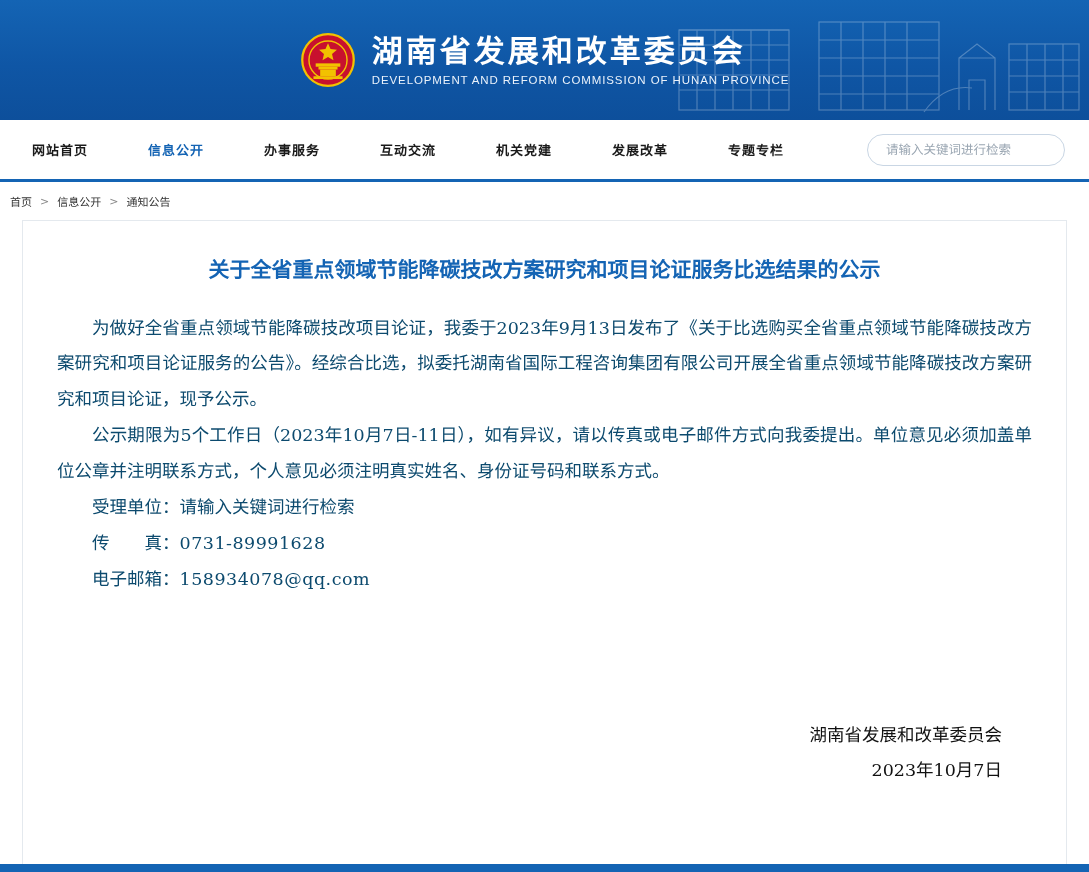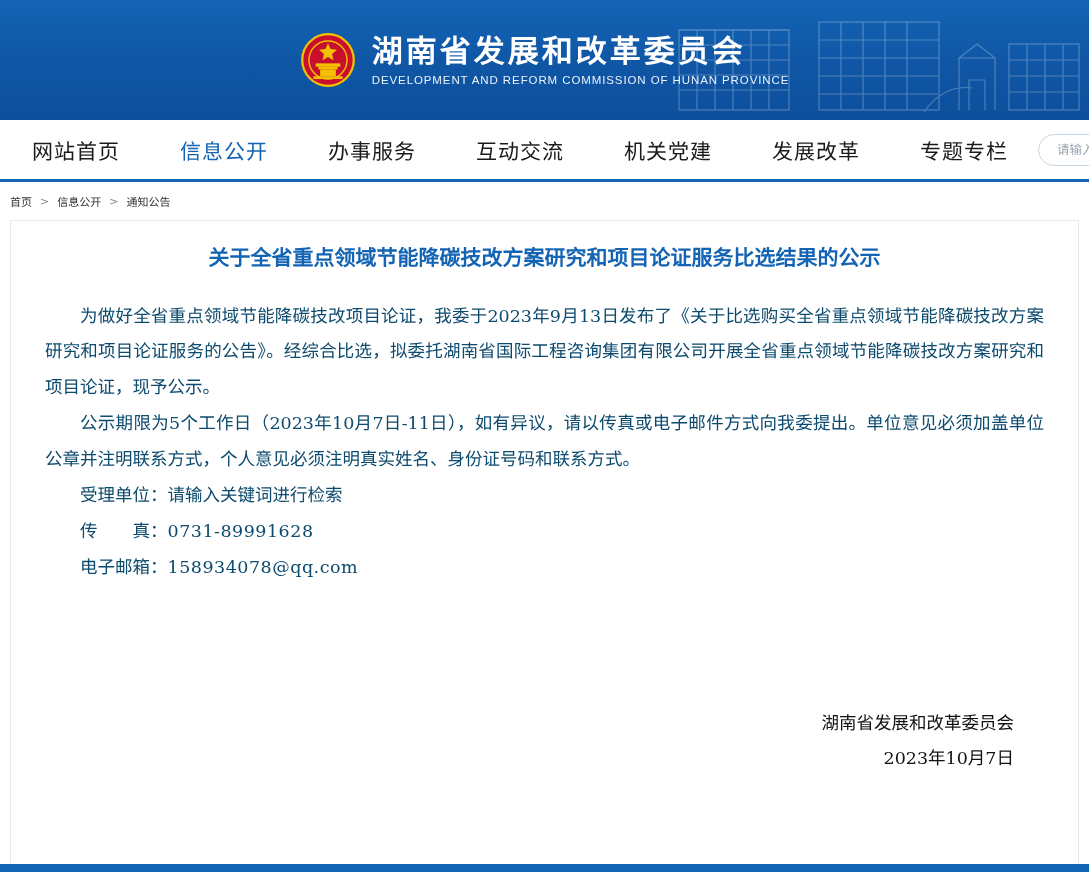--- a/index.html
+++ b/index.html
@@ -66,22 +66,22 @@
     display: flex;
     align-items: center;
     padding: 0 24px;
   }
   .nav-items {
     display: flex;
     align-items: center;
     flex: 1 1 auto;
   }
   .nav-item {
-    font-size: 21px;
-    font-weight: normal;
+    font-size: 13px;
+    font-weight: bold;
     color: #1a1a1a;
     padding: 0 30px;
     cursor: pointer;
     letter-spacing: 1px;
     white-space: nowrap;
     font-family: "DejaVu Sans", "Liberation Sans", sans-serif;
   }
   .nav-item:first-child { padding-left: 8px; }
   .nav-item.active { color: #1464b4; }
   .search-box {
@@ -112,26 +112,26 @@
     padding: 12px 10px;
     font-size: 11px;
     color: #333;
     font-family: "DejaVu Sans", "Liberation Sans", sans-serif;
   }
   .crumb-item { color: #333; cursor: pointer; }
   .crumb-sep { color: #888; margin: 0 8px; }
 
   
   .content {
-    margin: 0 10px;
+    margin: 0 22px;
     background: #fff;
     border: 1px solid #e4e9ee;
     border-bottom: none;
     min-height: 650px;
-    padding: 22px 34px 0 34px;
+    padding: 34px 34px 0 34px;
   }
   .doc-title {
     text-align: center;
     font-size: 21px;
     font-weight: bold;
     color: #1464b4;
     line-height: 1.5;
     font-family: "DejaVu Sans", "Liberation Sans", sans-serif;
     padding: 0 20px;
   }

